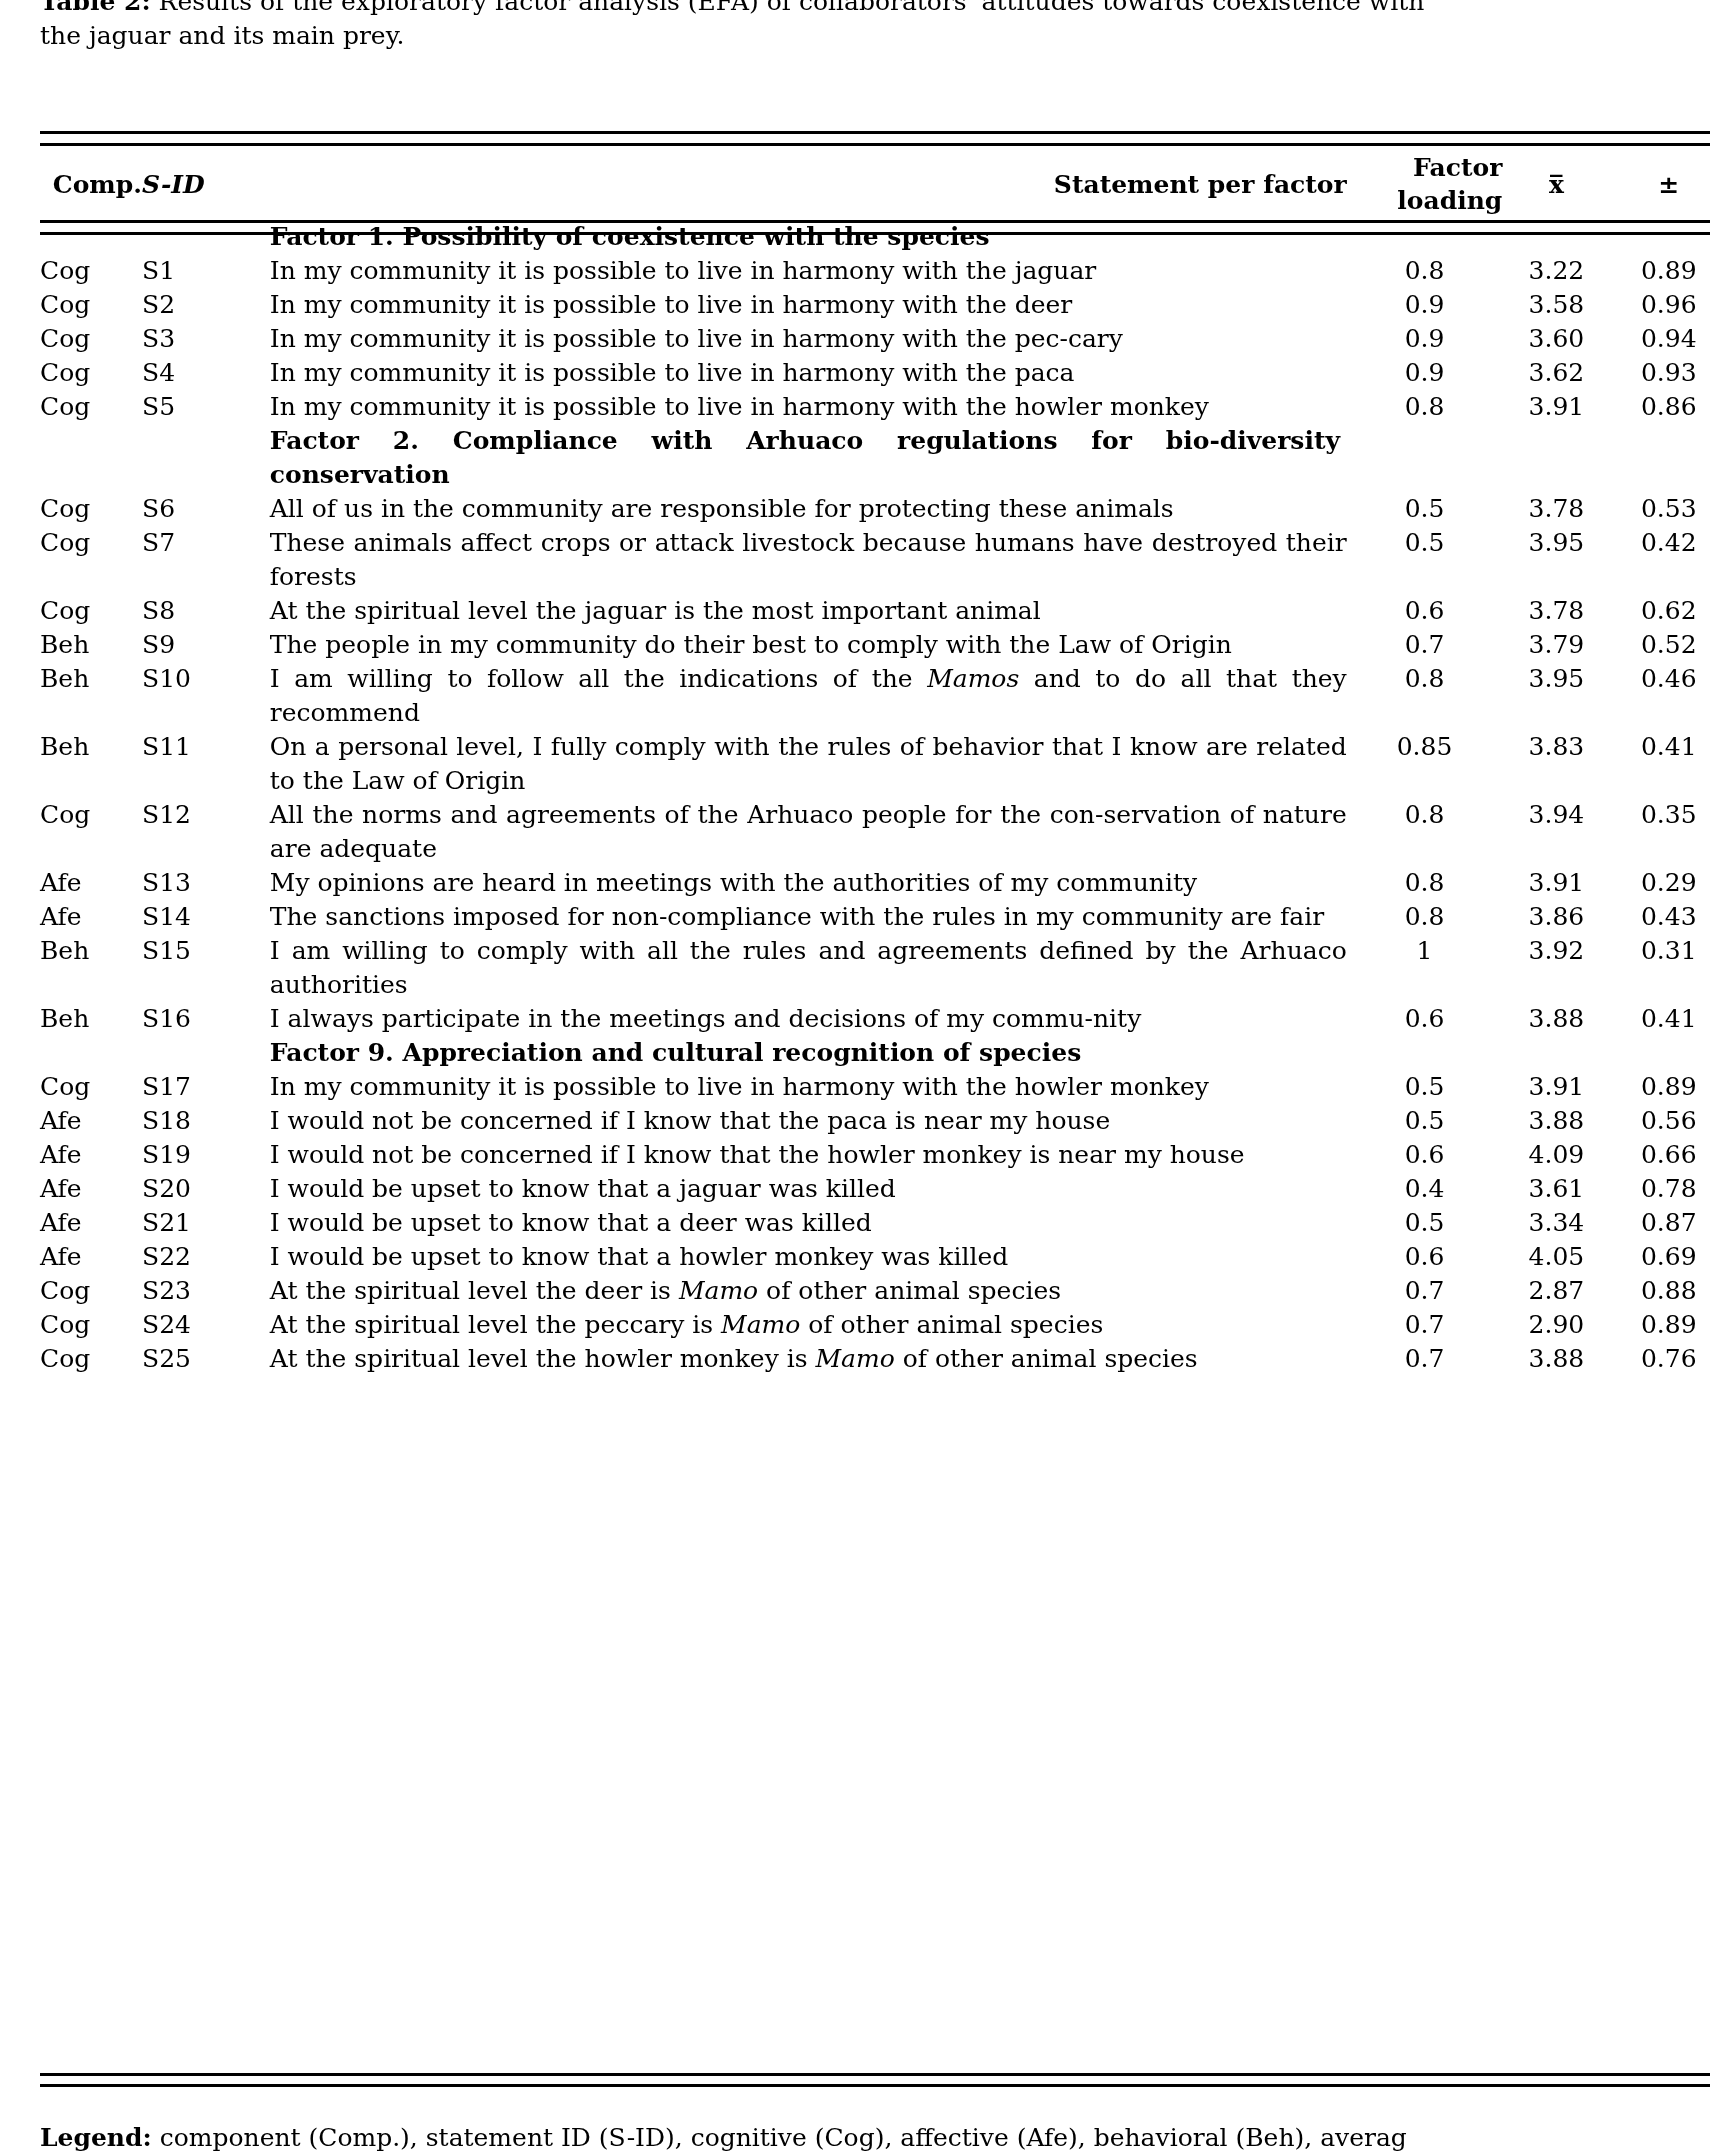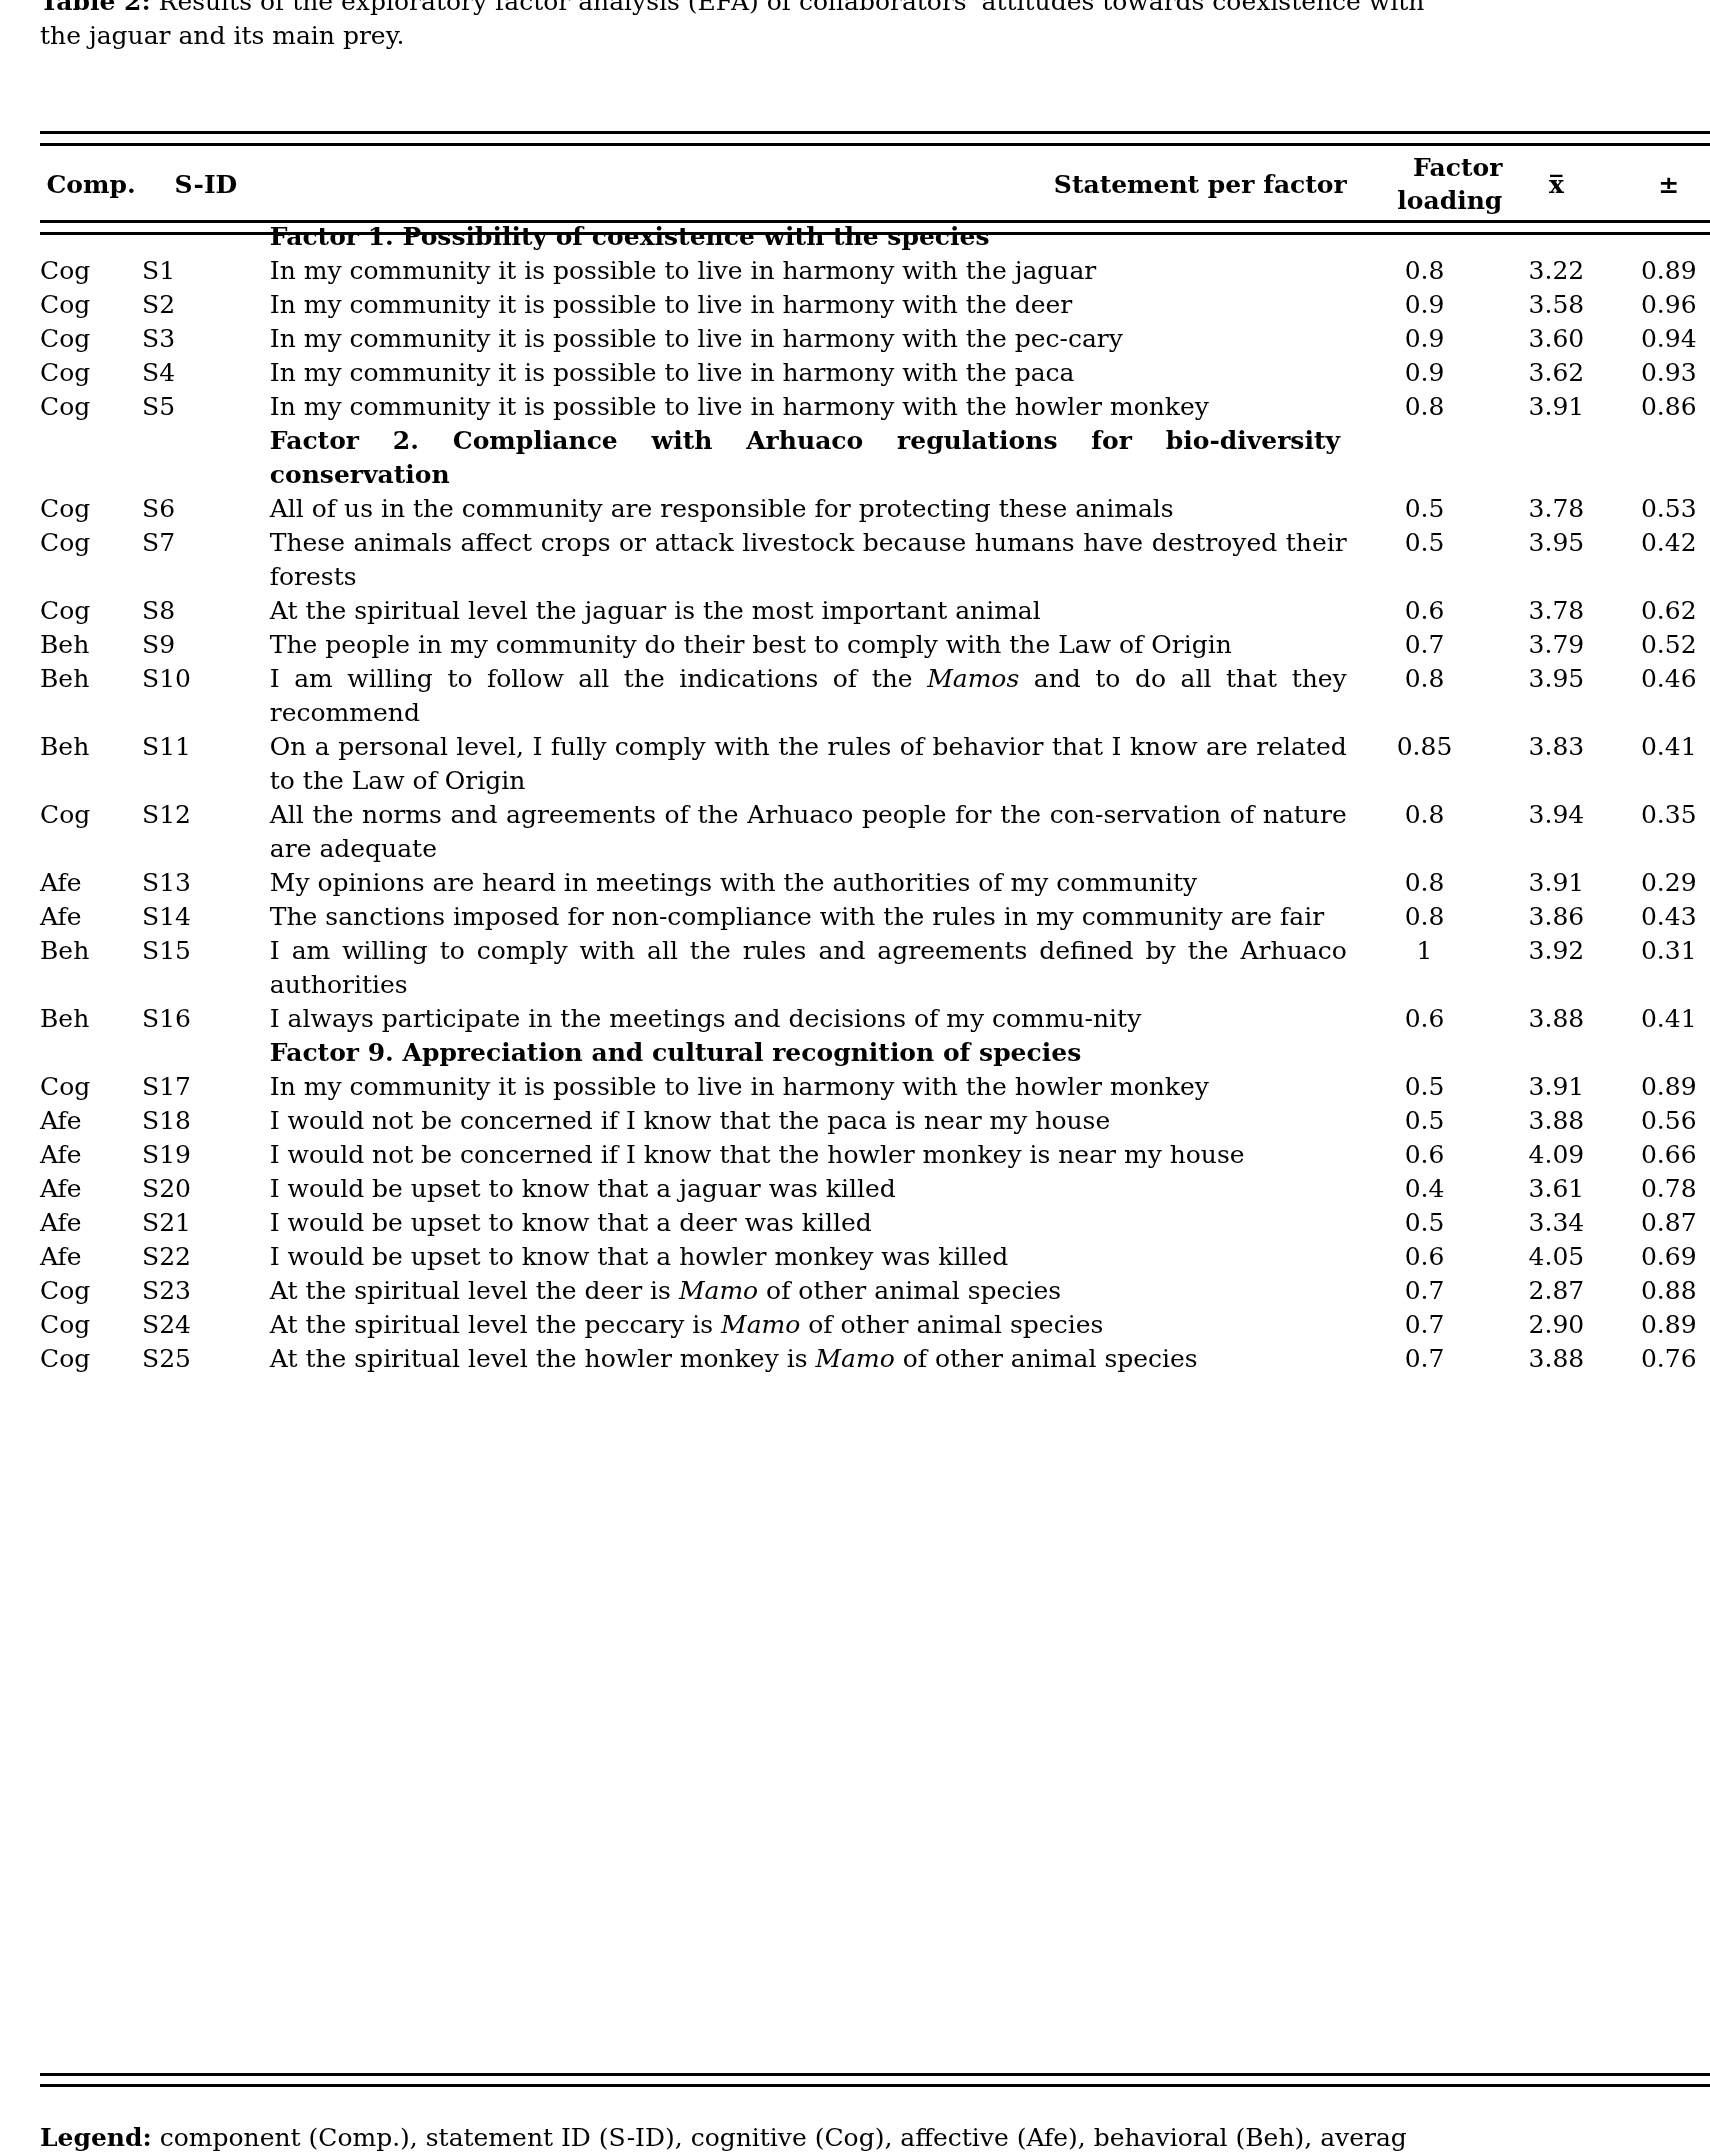--- a/index.html
+++ b/index.html
@@ -66,22 +66,22 @@
   table.t col.c-mean { width: 105px; }
   table.t col.c-sd   { width: 113px; }
 
   table.t th {
     font-weight: bold;
     vertical-align: middle;
     padding: 0;
     line-height: 33px;
     height: 72px;
   }
-  th.h-comp { text-align: center;   padding-left: 18.5px; }
-  th.h-sid  { text-align: center;   padding-left: 8.4px; }
+  th.h-comp { text-align: right;   padding-left: 18.5px; }
+  th.h-sid  { text-align: left;   padding-left: 8.4px; font-style: italic; }
   th.h-stmt { text-align: right; }
   th.h-load { text-align: right; }
   th.h-mean { text-align: center; }
   th.h-sd   { text-align: center; }
 
   table.t td {
     padding: 0;
     vertical-align: top;
     line-height: 34px;
     font-size: 25px;

